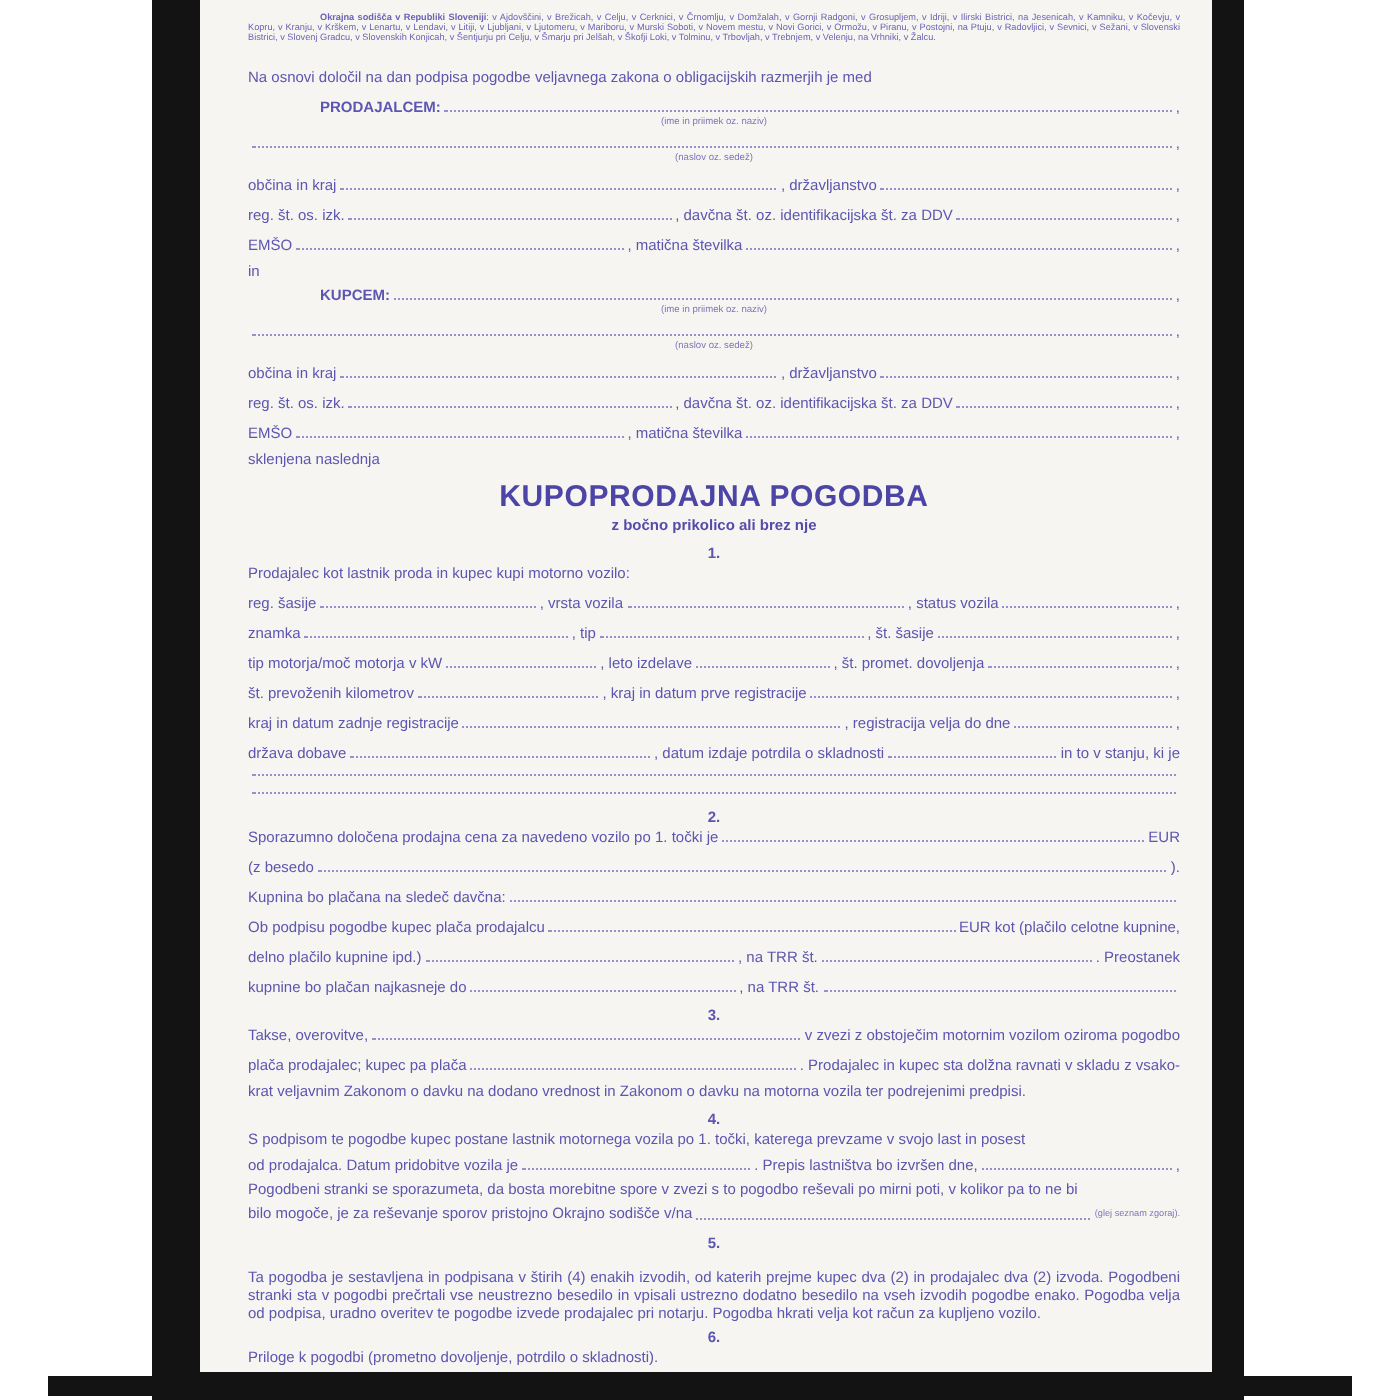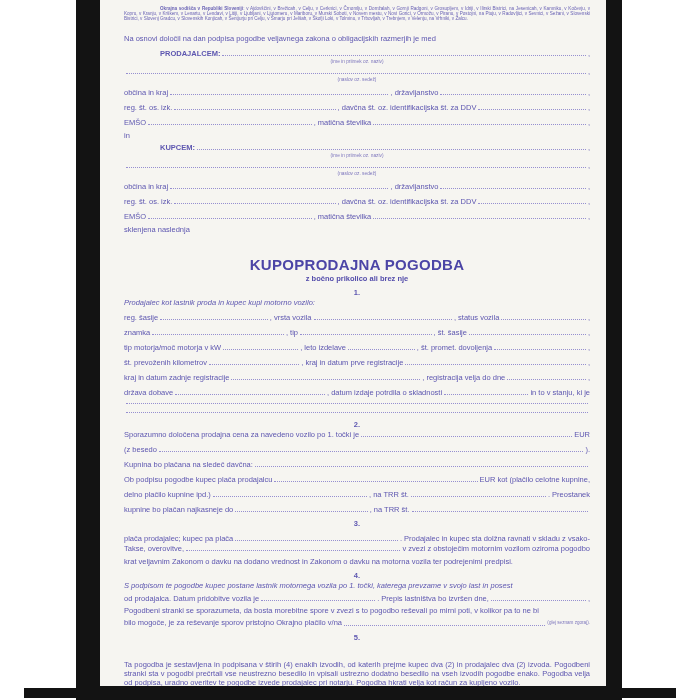--- a/index.html
+++ b/index.html
@@ -20,26 +20,26 @@
   .intro { margin-top: 12px; }
   .row { display: flex; align-items: baseline; margin-top: 6px; }
   .row .lbl { white-space: pre; }
   .fill {
     flex: 1 1 auto; min-width: 14px; height: 1px; align-self: flex-end;
     border-bottom: 1px dotted #968fd0; margin: 0 2px 2px 2px;
   }
   .caption { text-align: center; font-size: 4.8px; line-height: 5px; color: #7d76bd; margin-top: 1px; }
   .mt3 { margin-top: 3px; }
   .mt4 { margin-top: 4px; }
-  .title { margin-top: 22px; text-align: center; font-size: 15px; line-height: 18px; font-weight: bold; color: #4c45a6; letter-spacing: 0.3px; }
+  .title { margin-top: 6px; text-align: center; font-size: 15px; line-height: 18px; font-weight: bold; color: #4c45a6; letter-spacing: 0.3px; }
   .subtitle { margin-top: 2px; text-align: center; font-weight: bold; font-size: 7.5px; line-height: 9px; color: #534cab; }
   .secnum { text-align: center; font-weight: bold; margin-top: 5px; }
-  .lead { margin-top: 1px; font-style: italic; }
+  .lead { margin-top: 1px; }
   .para { text-align: justify; margin-top: 5px; }
-  .para5 { text-align: justify; margin-top: 18px; line-height: 9.2px; }
+  .para5 { text-align: justify; margin-top: 8px; line-height: 9.2px; }
   .tinynote { font-size: 4.6px; color: #7d76bd; white-space: pre; align-self: flex-end; margin-bottom: 1px; }
 </style>
 </head>
 <body>
 
 <div class="stage">
   <div class="photo"></div>
   <div class="bottom-bar"></div>
 
   <div class="page">
@@ -208,44 +208,44 @@
       <span class="lbl">. Preostanek</span>
     </div>
     <div class="row">
       <span class="lbl">kupnine bo plačan najkasneje do</span>
       <span class="fill" style="flex-grow:1.2"></span>
       <span class="lbl">, na TRR št.</span>
       <span class="fill" style="flex-grow:1.6"></span>
     </div>
 
     <div class="secnum">3.</div>
-    <div class="row">
-      <span class="lbl">plača prodajalec; kupec pa plača</span>
-      <span class="fill"></span>
-      <span class="lbl">. Prodajalec in kupec sta dolžna ravnati v skladu z vsako-</span>
-    </div>
     <div class="row" style="margin-top:1px">
       <span class="lbl">Takse, overovitve,</span>
       <span class="fill"></span>
       <span class="lbl">v zvezi z obstoječim motornim vozilom oziroma pogodbo</span>
+    </div>
+    <div class="row">
+      <span class="lbl">plača prodajalec; kupec pa plača</span>
+      <span class="fill"></span>
+      <span class="lbl">. Prodajalec in kupec sta dolžna ravnati v skladu z vsako-</span>
     </div>
     <div class="para" style="margin-top:4px">krat veljavnim Zakonom o davku na dodano vrednost in Zakonom o davku na motorna vozila ter podrejenimi predpisi.</div>
 
     <div class="secnum">4.</div>
     <div class="lead">S podpisom te pogodbe kupec postane lastnik motornega vozila po 1. točki, katerega prevzame v svojo last in posest</div>
     <div class="row mt4">
       <span class="lbl">od prodajalca. Datum pridobitve vozila je</span>
       <span class="fill" style="flex-grow:1.2"></span>
       <span class="lbl">. Prepis lastništva bo izvršen dne,</span>
       <span class="fill" style="flex-grow:1"></span>
       <span class="lbl">,</span>
     </div>
     <div class="para" style="margin-top:3px">Pogodbeni stranki se sporazumeta, da bosta morebitne spore v zvezi s to pogodbo reševali po mirni poti, v kolikor pa to ne bi</div>
     <div class="row" style="margin-top:3px">
-      <span class="lbl">bilo mogoče, je za reševanje sporov pristojno Okrajno plačilo v/na</span>
+      <span class="lbl">bilo mogoče, je za reševanje sporov pristojno Okrajno sodišče v/na</span>
       <span class="fill"></span>
       <span class="tinynote">(glej seznam zgoraj).</span>
     </div>
 
     <div class="secnum">5.</div>
     <div class="para5">Ta pogodba je sestavljena in podpisana v štirih (4) enakih izvodih, od katerih prejme kupec dva (2) in prodajalec dva (2) izvoda. Pogodbeni stranki sta v pogodbi prečrtali vse neustrezno besedilo in vpisali ustrezno dodatno besedilo na vseh izvodih pogodbe enako. Pogodba velja od podpisa, uradno overitev te pogodbe izvede prodajalec pri notarju. Pogodba hkrati velja kot račun  za kupljeno vozilo.</div>
 
     <div class="secnum" style="margin-top:3px">6.</div>
     <div class="row" style="margin-top:1px">
       <span class="lbl">Priloge k pogodbi (prometno dovoljenje, potrdilo o skladnosti</span>

